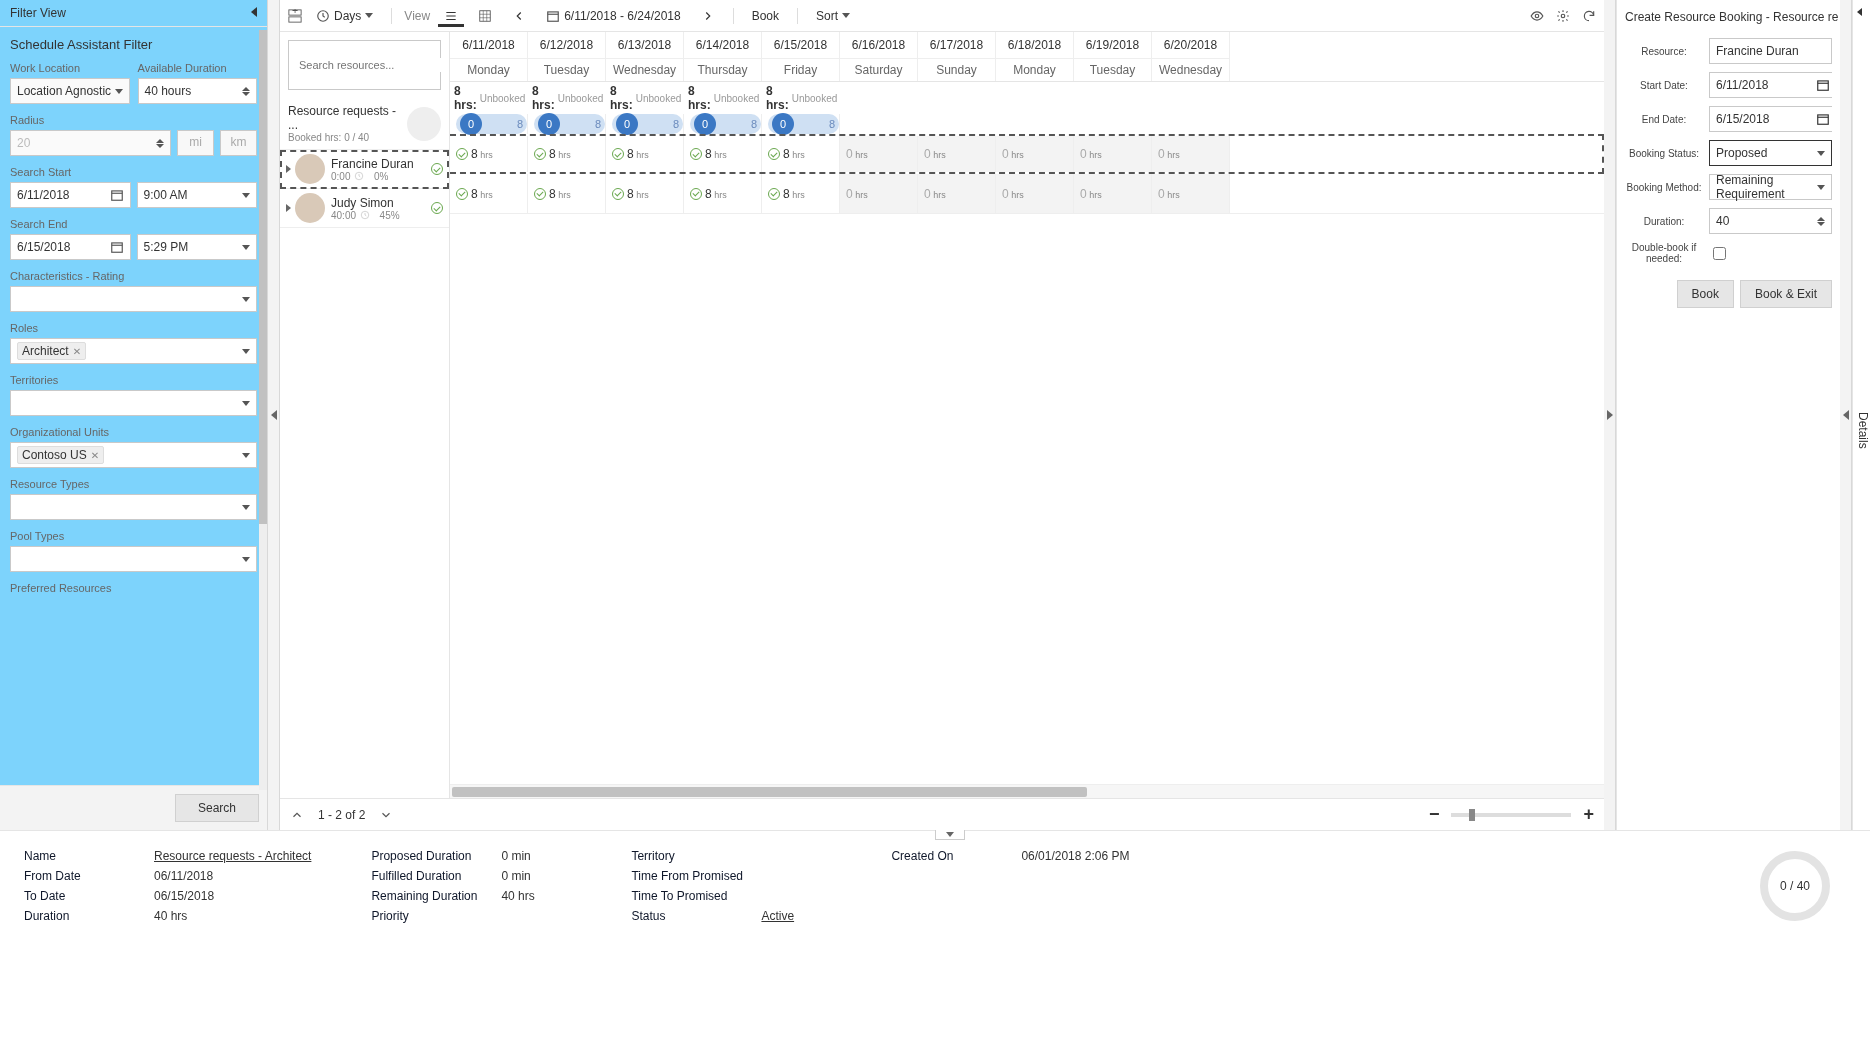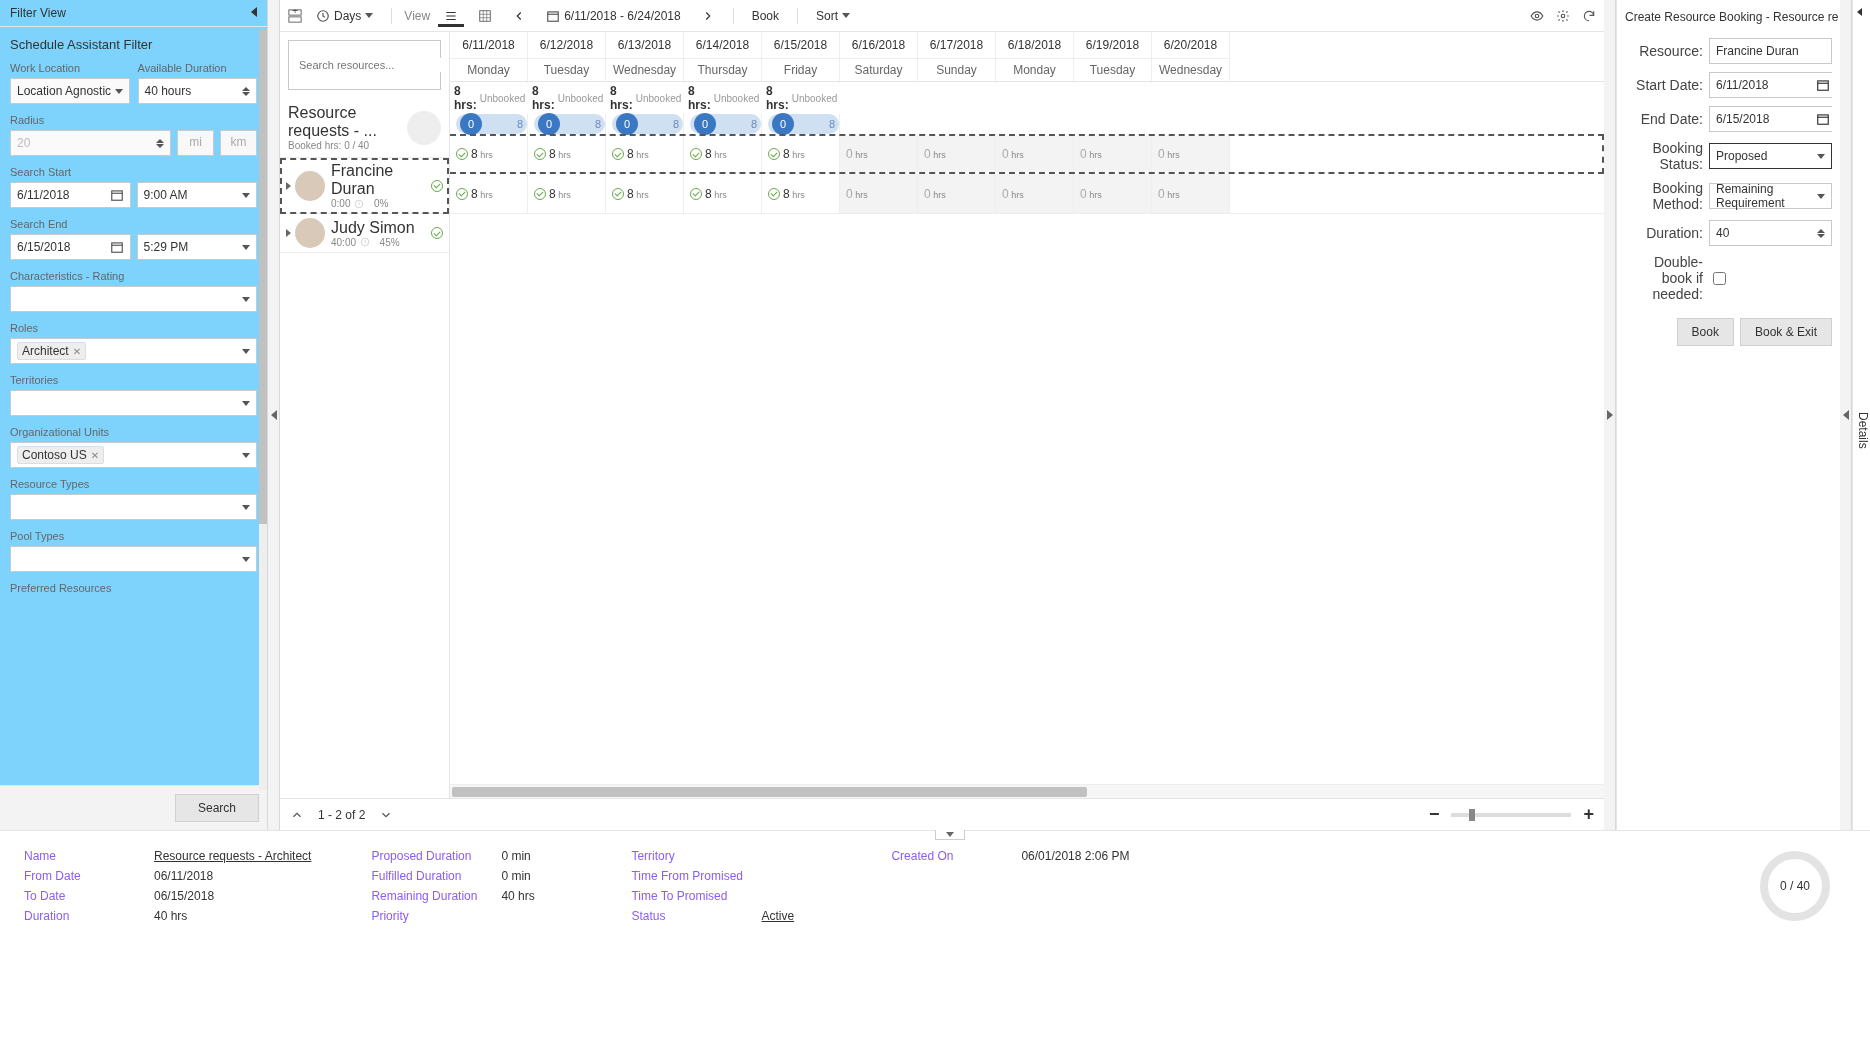--- a/index.html
+++ b/index.html
@@ -42,21 +42,21 @@
 .toolbar .right{margin-left:auto;display:flex;gap:12px;align-items:center}
 .sched-body{display:flex;flex:1;min-height:0}
 .res-col{width:170px;border-right:1px solid #e5e5e5;display:flex;flex-direction:column}
 .search-res{margin:8px;border:1px solid #c9c9c9;height:50px;display:flex;align-items:center;padding:0 8px}
 .search-res input{border:none;outline:none;flex:1;font-size:11px}
 .res-head{padding:6px 8px;display:flex;align-items:center;gap:6px;border-bottom:1px solid #eee}
 .res-head .ava-ph{width:34px;height:34px;border-radius:50%;background:#eee}
 .res-row{padding:4px 6px;display:flex;align-items:center;gap:6px;border-bottom:1px solid #eee;position:relative}
 .res-row .tri-r{border-top:4px solid transparent;border-bottom:4px solid transparent;border-left:5px solid #666;margin-right:-2px}
 .ava{width:30px;height:30px;border-radius:50%;background:#d9c9b8 center/cover}
-.nm{font-size:16px}
+.nm{font-size:12px}
 .sub{font-size:10px;color:#888;display:flex;align-items:center;gap:4px}
 .ok-badge{width:12px;height:12px;border:1.4px solid #6aa84f;border-radius:50%;display:inline-flex;align-items:center;justify-content:center}
 .ok-badge::after{content:"";width:5px;height:3px;border-left:1.4px solid #6aa84f;border-bottom:1.4px solid #6aa84f;transform:rotate(-45deg);margin-top:-1px}
 .res-row.sel{outline:2px dashed #555;outline-offset:-2px}
 .grid-wrap{flex:1;overflow:hidden;display:flex;flex-direction:column}
 .ghead{display:flex;border-bottom:1px solid #e5e5e5}
 .gcol{width:78px;border-right:1px solid #eee;text-align:center;font-size:11px}
 .gcol .d1{padding:6px 0;border-bottom:1px solid #eee}
 .gcol .d2{padding:4px 0;color:#666}
 .gbody{flex:1;overflow:auto;position:relative}
@@ -75,33 +75,33 @@
 .pager .right{margin-left:auto;display:flex;align-items:center;gap:12px}
 .hslider{width:120px;height:4px;background:#ddd;position:relative}
 .hslider .hthumb{position:absolute;left:18px;top:-4px;width:6px;height:12px;background:#888}
 .hscroll{height:14px;background:#f6f6f6;border-top:1px solid #eee;display:flex;align-items:center}
 .hscroll .hbar{height:10px;background:#c1c1c1;width:55%;margin-left:2px;border-radius:2px}
 
 .book-panel{width:224px;border-left:1px solid #e5e5e5;display:flex;flex-direction:column}
 .bp-title{padding:10px 8px;font-size:12px;display:flex;align-items:center;gap:4px;white-space:nowrap;overflow:hidden}
 .bp-body{padding:4px 8px}
 .frow{display:flex;align-items:center;margin-bottom:8px;gap:6px}
-.frow .flbl{width:78px;text-align:right;font-size:14px;color:#444}
+.frow .flbl{width:78px;text-align:center;font-size:10px;color:#444}
 .frow .fctrl{flex:1;border:1px solid #c9c9c9;height:26px;display:flex;align-items:center;padding:0 6px;background:#fff;position:relative}
 .frow .fctrl.sel{border:1.5px solid #333}
 .fctrl .cal-r{position:absolute;right:-2px;top:0;bottom:0;width:20px;display:flex;align-items:center;justify-content:center;background:#fff}
 .bp-btns{display:flex;justify-content:flex-end;gap:6px;padding:4px 8px}
 .bp-btns .btn{padding:6px 14px}
 .details-tab{width:18px;background:#fff;border-left:1px solid #e5e5e5;writing-mode:vertical-rl;text-align:center;padding-top:30px;font-size:11px;position:relative}
 .details-tab .tri-l{position:absolute;top:8px;left:4px;border-top:4px solid transparent;border-bottom:4px solid transparent;border-right:5px solid #333}
 
 .details{border-top:1px solid #e5e5e5;padding:18px 24px 10px;display:flex;gap:60px;position:relative;height:120px}
 .dcol{min-width:200px}
 .drow{display:flex;margin-bottom:6px;font-size:12px}
-.drow .dl{width:130px;color:#8b5cf6}
+.drow .dl{width:130px;color:#0f172a}
 .drow .dv{color:#333}
 .link{color:#1155cc;text-decoration:underline}
 .ring{position:absolute;right:40px;top:20px;width:70px;height:70px;border-radius:50%;border:8px solid #e3e3e3;display:flex;align-items:center;justify-content:center;font-size:11px;color:#888}
 .collapse-tab{position:absolute;top:-1px;left:50%;width:30px;height:10px;border:1px solid #ccc;border-top:none;background:#fff;display:flex;align-items:center;justify-content:center}
 .collapse-tab::after{content:"";border-left:4px solid transparent;border-right:4px solid transparent;border-top:5px solid #666}
 
 svg{display:block}
 .ic{width:14px;height:14px}
 </style>
 </head>

